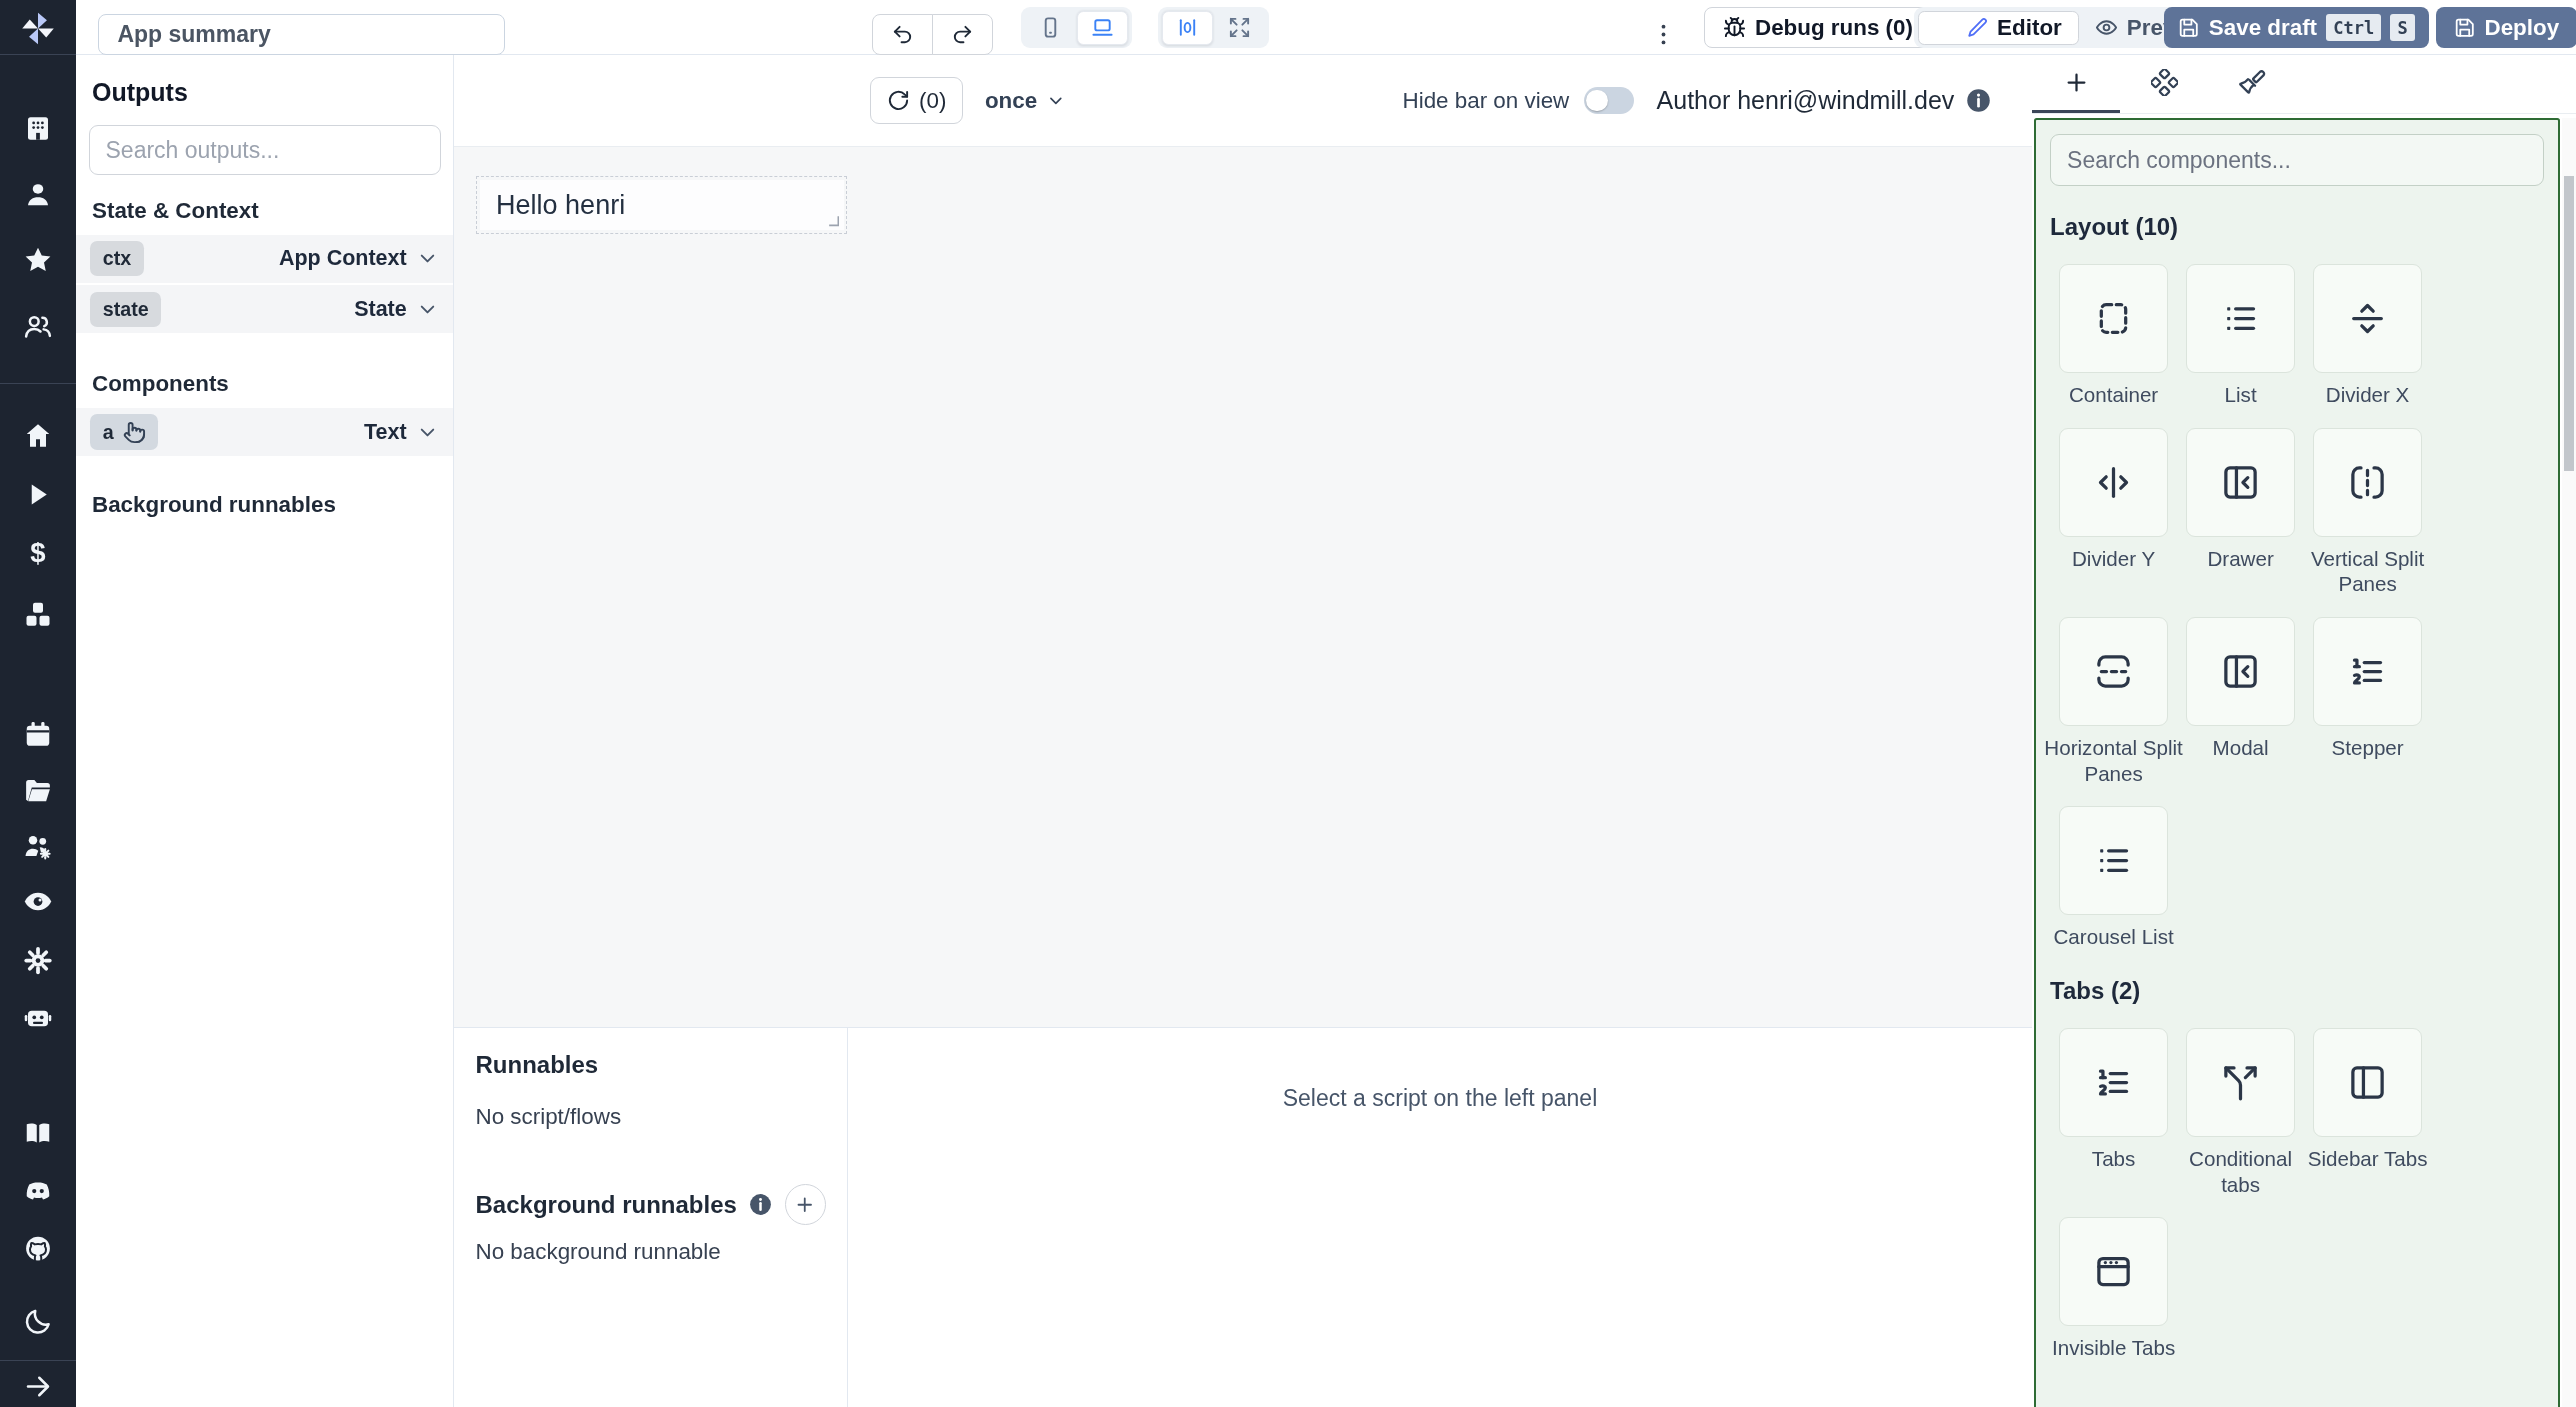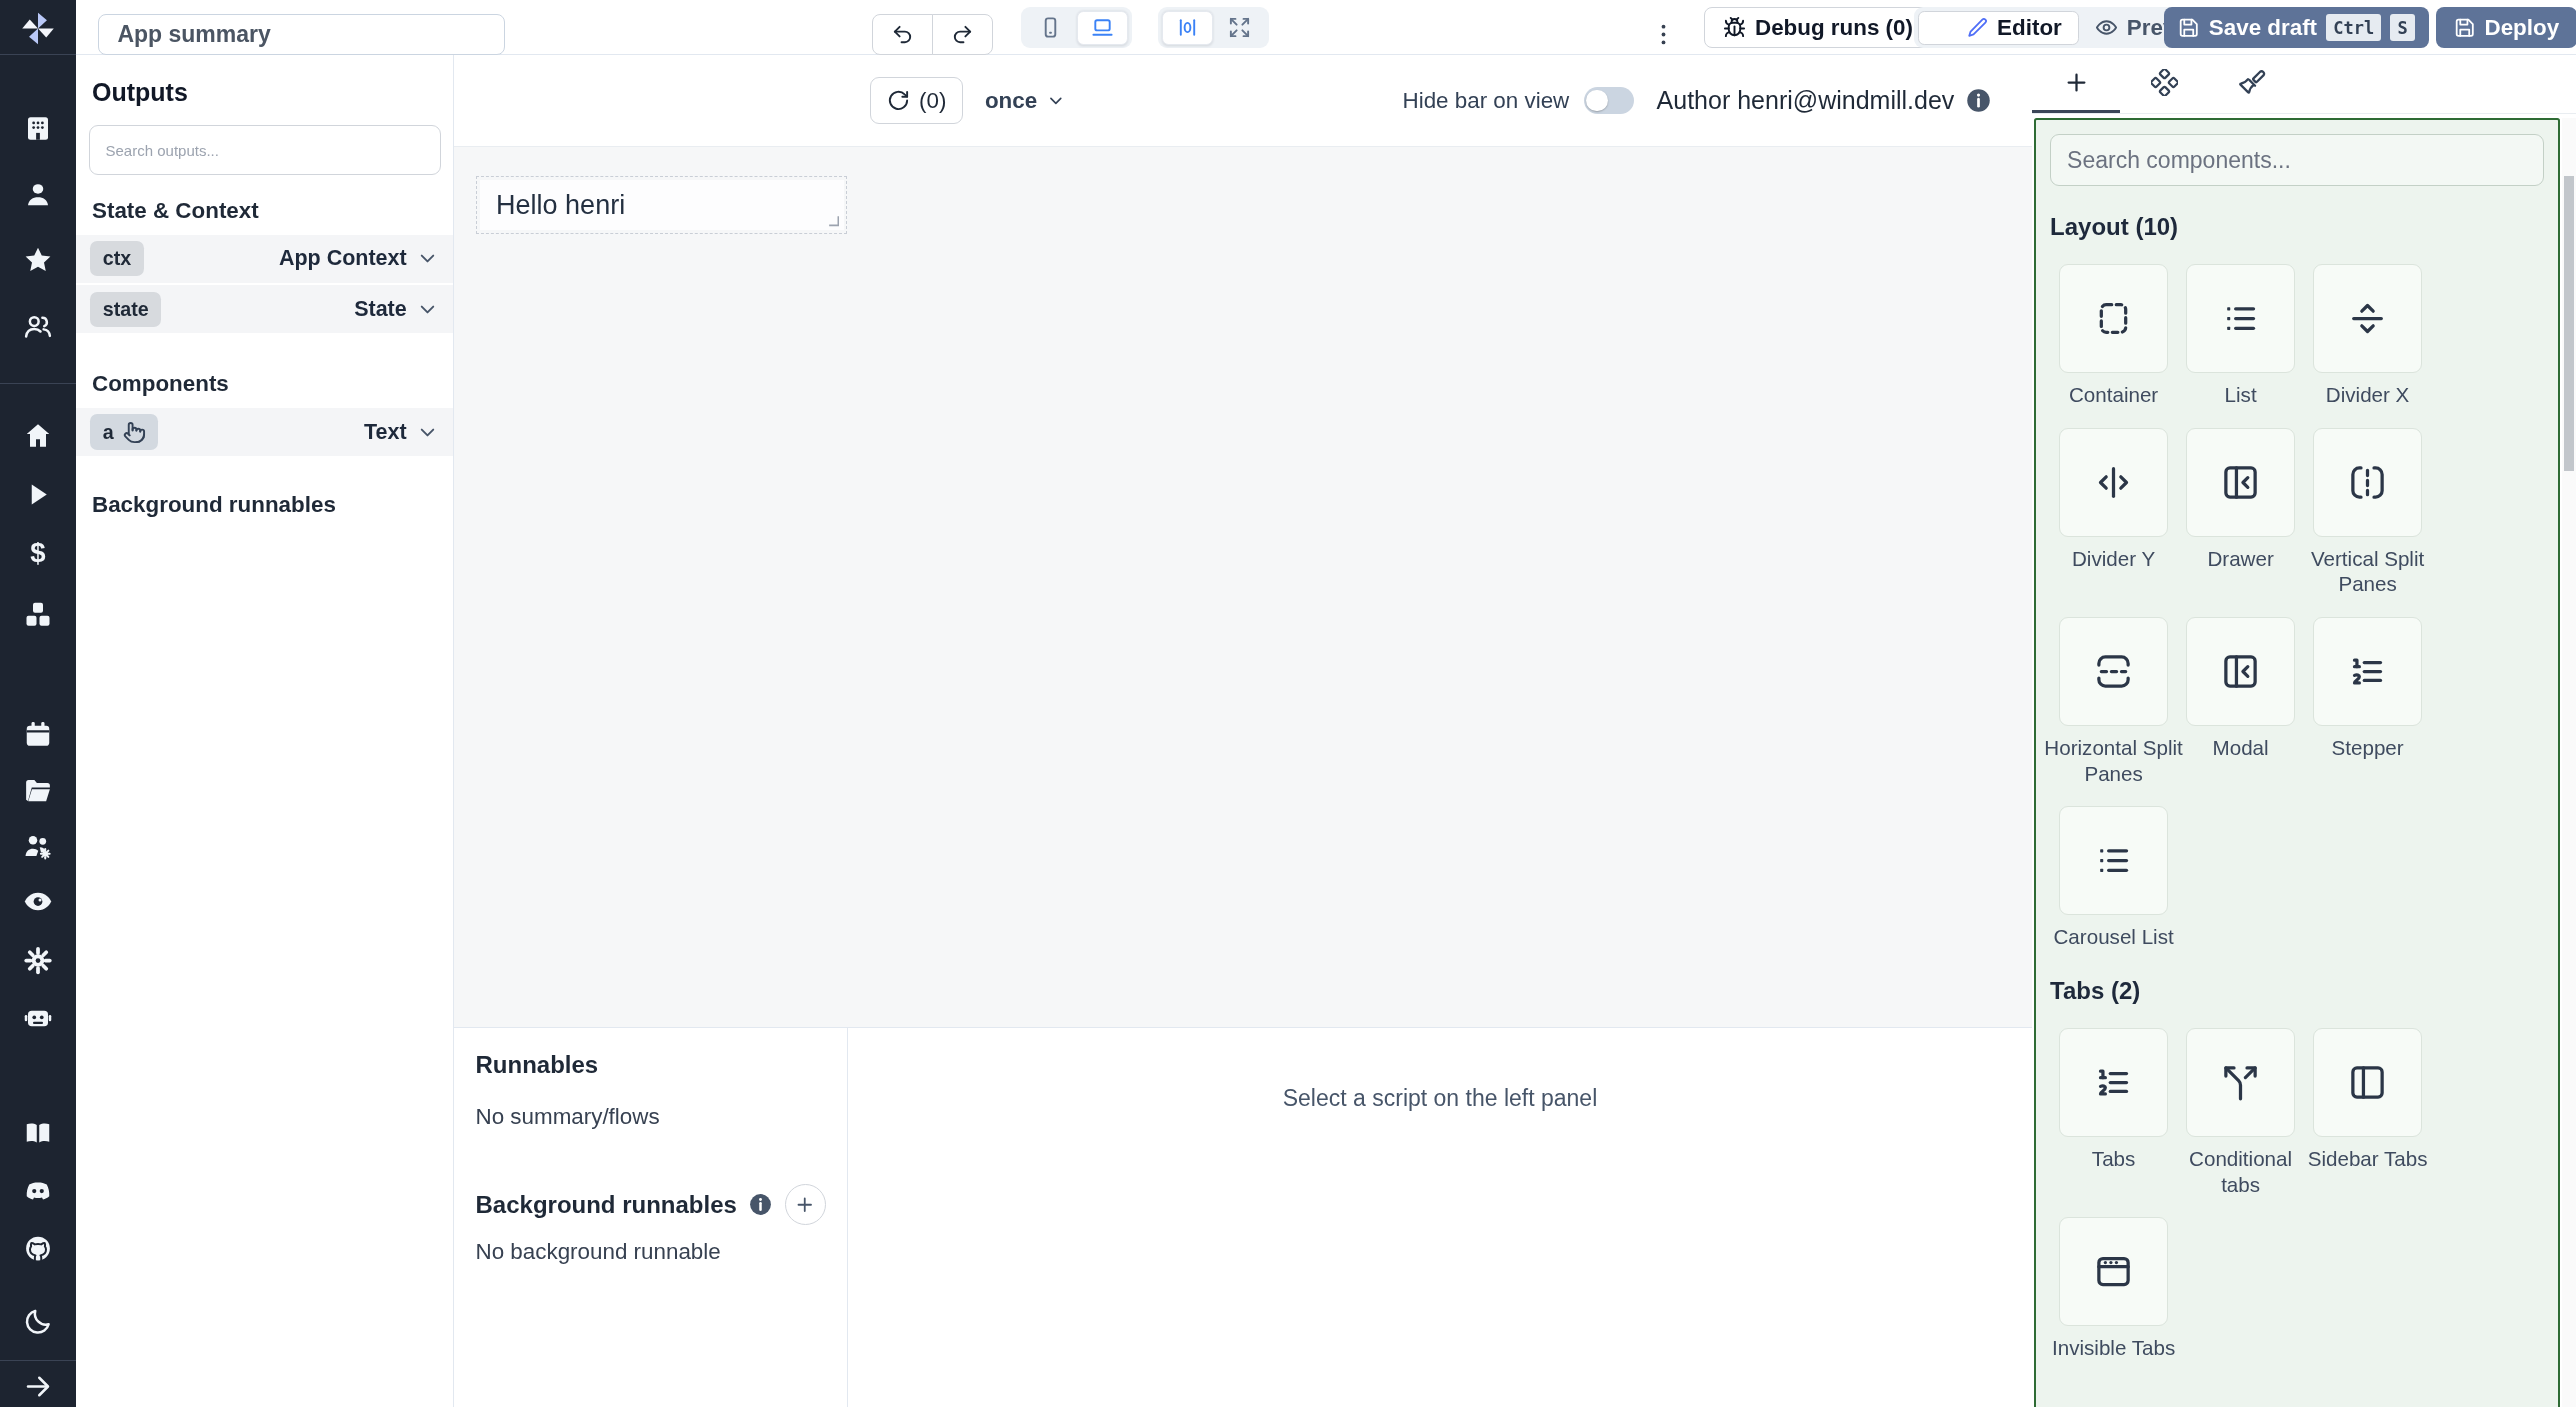--- a/index.html
+++ b/index.html
@@ -47,21 +47,21 @@
   .btn-save{left:2088px; padding:0 14.3px; gap:9px;}
   .btn-deploy{left:2360px; padding:0 18px; gap:9px;}
   kbd{font-family:"DejaVu Sans Mono",monospace; font-size:17px; background:#e6ebf1; color:#334155;
     border-radius:3px; padding:3.6px 7.2px; font-weight:700;}
 
   
   .outputs{position:absolute; left:76px; top:55px; bottom:0; width:378px; background:#fff; border-right:0.9px solid var(--border);}
   .outputs h1{font-size:25px; font-weight:700; color:#111827; margin:23px 0 0 16px;}
   .o-search{margin:18px 12.5px 0 12.5px;}
   .o-search input{width:100%; height:50px; border:0.9px solid var(--border2); border-radius:9px; padding:0 16px;
-    font-size:15px; color:#334155; outline:none;}
+    font-size:23px; color:#334155; outline:none;}
   .o-search input::placeholder{color:#9ca3af;}
   .o-h{font-size:22.4px; font-weight:700; color:#1f2937; margin:23px 0 10.7px 16px;}
   .o-row{height:48px; background:#f4f5f7; display:flex; align-items:center; padding:0 14.3px; margin-bottom:2.7px; cursor:pointer;}
   .chip{background:#d7dade; border-radius:7.2px; padding:6.3px 12.5px; font-size:19.7px; font-weight:700; color:#1f2937;
     display:flex; align-items:center; gap:9px;}
   .chip .icon{color:#334155;}
   .o-type{margin-left:auto; font-size:21.5px; font-weight:700; color:var(--ink);}
   .o-row .icon.chev{color:#475569; margin-left:9px;}
 
   
@@ -549,21 +549,21 @@
         <svg class="resize" viewBox="0 0 10 10">
             <path d="M9 1v8H1" stroke="#9ca3af" stroke-width="1.6" fill="none"></path>
           </svg>
       </div>
     </div>
   </div>
 
   <div class="bottom">
     <div class="bottom-left">
       <h2>Runnables</h2>
-      <p class="muted" style="margin-top:25px">No summary/flows</p>
+      <p class="muted" style="margin-top:25px">No script/flows</p>
       <div class="bl-row">
         <h2>
           <span>Background runnables</span>
           <span class="icon i28">
               <svg viewBox="0 0 24 24" fill="none" stroke="currentColor" stroke-width="2" stroke-linecap="round" stroke-linejoin="round">
                 <circle cx="12" cy="12" r="10" fill="currentColor" stroke="none"></circle>
                 <path d="M12 10.8V17" stroke="#fff" stroke-width="2.4"></path>
                 <circle cx="12" cy="7.2" r="1.4" fill="#fff" stroke="none"></circle>
               </svg>
             </span>

